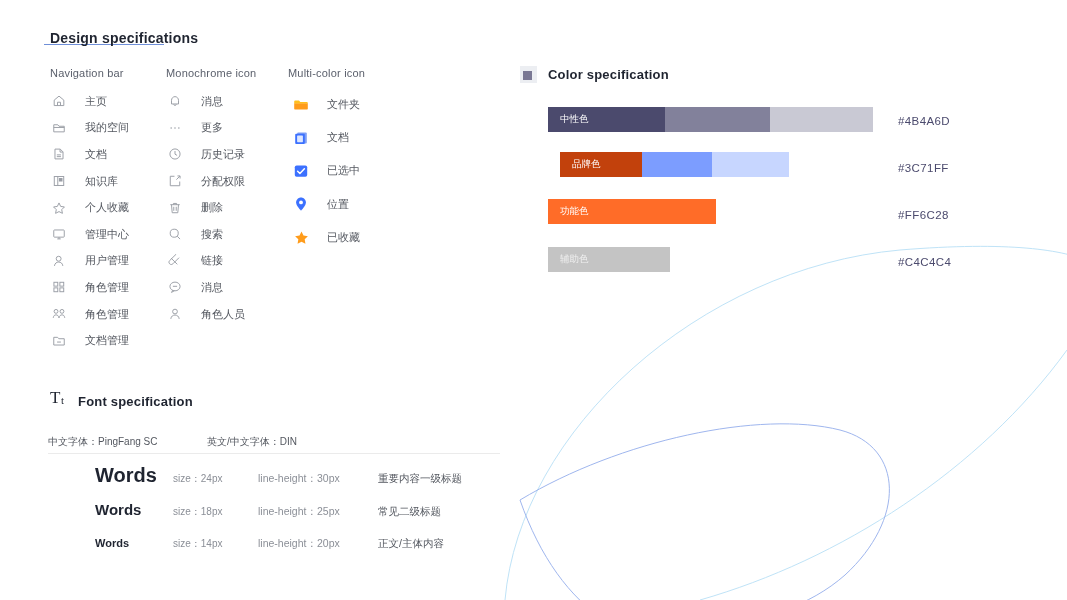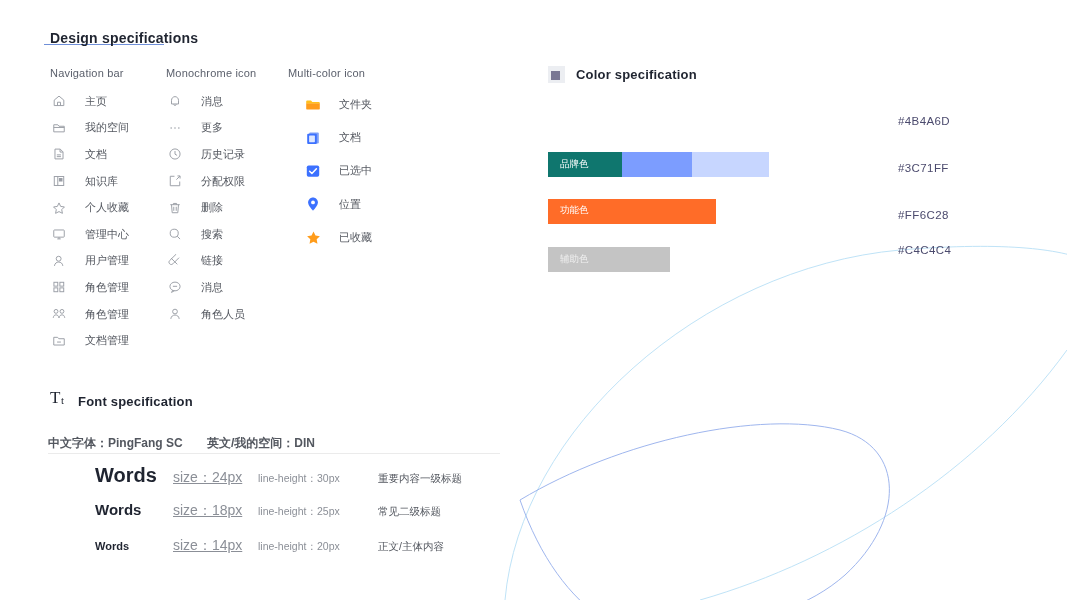--- a/index.html
+++ b/index.html
@@ -80,27 +80,27 @@
   .font-icon .tbig {
     position: absolute; left: 0; top: -1px; font-size: 17px; line-height: 17px;
     font-family: "Liberation Serif", serif; font-weight: 400;
   }
   .font-icon .tsml {
     position: absolute; left: 11px; top: 5px; font-size: 11px; line-height: 11px;
     font-family: "Liberation Serif", serif;
   }
   .font-title { font-size: 13px; font-weight: bold; color: #1f2430; letter-spacing: .2px; }
 
-  .font-meta { position: absolute; top: 435px; font-size: 12px; color: #53575f; font-weight: bold; }
+  .font-meta { position: absolute; top: 435px; font-size: 10px; color: #53575f; }
   .font-divider {
     position: absolute; left: 48px; top: 453px; width: 452px; height: 1px; background: #ebebeb;
   }
   .font-row { position: absolute; left: 48px; width: 460px; display: flex; align-items: baseline; margin-left: 47px; }
   .fr-sample { width: 78px; color: #1f2430; font-weight: bold; }
-  .fr-size  { width: 85px; font-size: 14px; color: #8b8f97; text-decoration: underline; }
+  .fr-size  { width: 85px; font-size: 10px; color: #8b8f97; }
   .fr-lh    { width: 120px; font-size: 10.5px; color: #8b8f97; }
   .fr-use   { font-size: 10.5px; color: #53575f; }
 </style>
 </head>
 <body>
 
 <div id="root">
 
   <svg class="curves" viewBox="0 0 1067 600" fill="none">
     <path d="M 505 600 C 520 430 700 268 900 250 C 1010 241 1065 250 1090 262" stroke="#BFE3F7" stroke-width="1" fill="none"></path>
@@ -318,21 +318,21 @@
       <span class="icon-box">
         <svg width="14" height="14" viewBox="0 0 16 16">
             <circle cx="8" cy="5.2" r="2.7"></circle>
             <path d="M3.2 13.6 C3.6 10.6 5.6 9.2 8 9.2 C10.4 9.2 12.4 10.6 12.8 13.6"></path>
           </svg>
       </span>
       <span class="icon-label">角色人员</span>
     </div>
   </div>
 
-  <div class="icon-col" style="left:304px;">
+  <div class="icon-col" style="left:292px;">
 
     <div class="icon-row" style="height:33.2px;">
       <span class="icon-box">
         <svg width="16" height="16" viewBox="0 0 16 16">
           <path d="M1.2 4.4 C1.2 3.8 1.6 3.5 2.1 3.5 H6 L7.3 5 H13.9 C14.4 5 14.8 5.4 14.8 5.9 V6.8 H1.2 Z" fill="#FFC01E"></path>
           <path d="M1.2 6.4 H14.8 V11.5 C14.8 12.1 14.4 12.5 13.9 12.5 H2.1 C1.6 12.5 1.2 12.1 1.2 11.5 Z" fill="#FF9C1B"></path>
         </svg>
       </span>
       <span class="icon-label">文件夹</span>
     </div>
@@ -371,68 +371,77 @@
     <div class="icon-row" style="height:33.2px;">
       <span class="icon-box">
         <svg width="15" height="15" viewBox="0 0 16 16">
           <path d="M8 1.6 L10.1 5.9 L14.8 6.6 L11.4 9.9 L12.2 14.6 L8 12.4 L3.8 14.6 L4.6 9.9 L1.2 6.6 L5.9 5.9 Z" fill="#FF9C1B"></path>
         </svg>
       </span>
       <span class="icon-label">已收藏</span>
     </div>
   </div>
 
-  <div class="sec-head" style="left:548px; top:66px;">
+  <div class="sec-head" style="left:520px; top:66px;">
     <span class="color-chip">
         <i></i>
       </span>
     <span class="sec-title">Color specification</span>
   </div>
 
+  <div class="swatch-row" style="left:548px; top:107px;">
+    <div class="bar">
+      <div class="seg" style="width:117px; background:#4B4A6D;">
+        <div class="seg-label">中性色</div>
+      </div>
+      <div class="seg" style="width:105px; background:#82819B;"></div>
+      <div class="seg" style="width:103px; background:#C9C9D4;"></div>
+    </div>
+  </div>
   <div class="hex" style="top:115px;">#4B4A6D</div>
 
   <div class="swatch-row" style="left:548px; top:152px;">
     <div class="bar">
-      <div class="seg" style="width:74px; background:#0f766e;">
+      <div class="seg" style="width:82px; background:#c2410c;margin-left:12px;">
         <div class="seg-label">品牌色</div>
       </div>
       <div class="seg" style="width:70px; background:#7C9DFF;"></div>
       <div class="seg" style="width:77px; background:#C7D6FF;"></div>
     </div>
   </div>
   <div class="hex" style="top:162px;">#3C71FF</div>
 
-  <div class="swatch-row" style="left:548px; top:199px;font-family:Liberation Mono, monospace;">
+  <div class="swatch-row" style="left:548px; top:199px;">
     <div class="bar">
       <div class="seg" style="width:168px; background:#FF6C28;">
         <div class="seg-label">功能色</div>
       </div>
     </div>
   </div>
   <div class="hex" style="top:209px;">#FF6C28</div>
 
   <div class="swatch-row" style="left:548px; top:247px;">
     <div class="bar">
       <div class="seg" style="width:122px; background:#C4C4C4;">
         <div class="seg-label dim">辅助色</div>
       </div>
     </div>
   </div>
-  <div class="hex" style="top:244px;">#C4C4C4</div>
+  <div class="hex" style="top:256px;">#C4C4C4</div>
 
   <div class="font-head">
     <span class="font-icon">
       <span class="tbig">T</span>
         <span class="tsml">t</span>
     </span>
     <span class="font-title">Font specification</span>
   </div>
 
   <div class="font-meta" style="left:48px;">中文字体：PingFang SC</div>
-  <div class="font-meta" style="left:207px;">英文/我的空间：DIN</div>
+  <div class="font-meta" style="left:207px;">英文/中文字体：DIN</div>
   <div class="font-divider"></div>
 
   <div class="font-row" style="top:464px;">
     <div class="fr-sample" style="font-size:20px;">Words</div>
     <div class="fr-size">size：24px</div>
     <div class="fr-lh">line-height：30px</div>
     <div class="fr-use">重要内容一级标题</div>
   </div>
 
   <div class="font-row" style="top:501px;">

